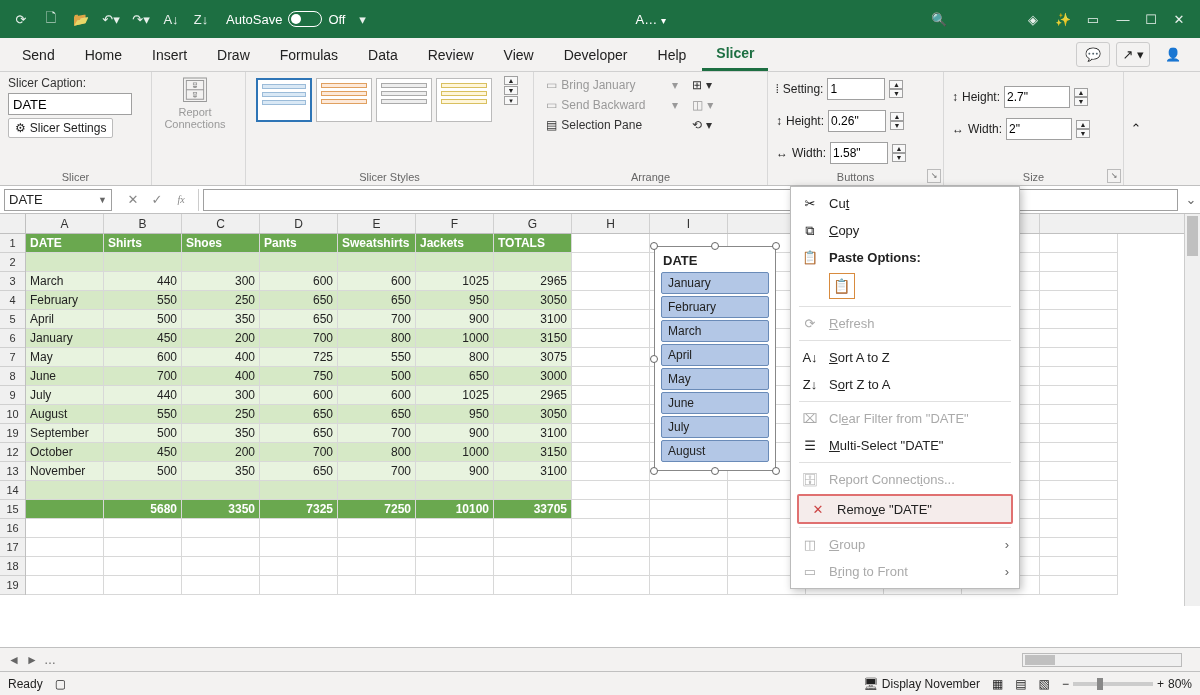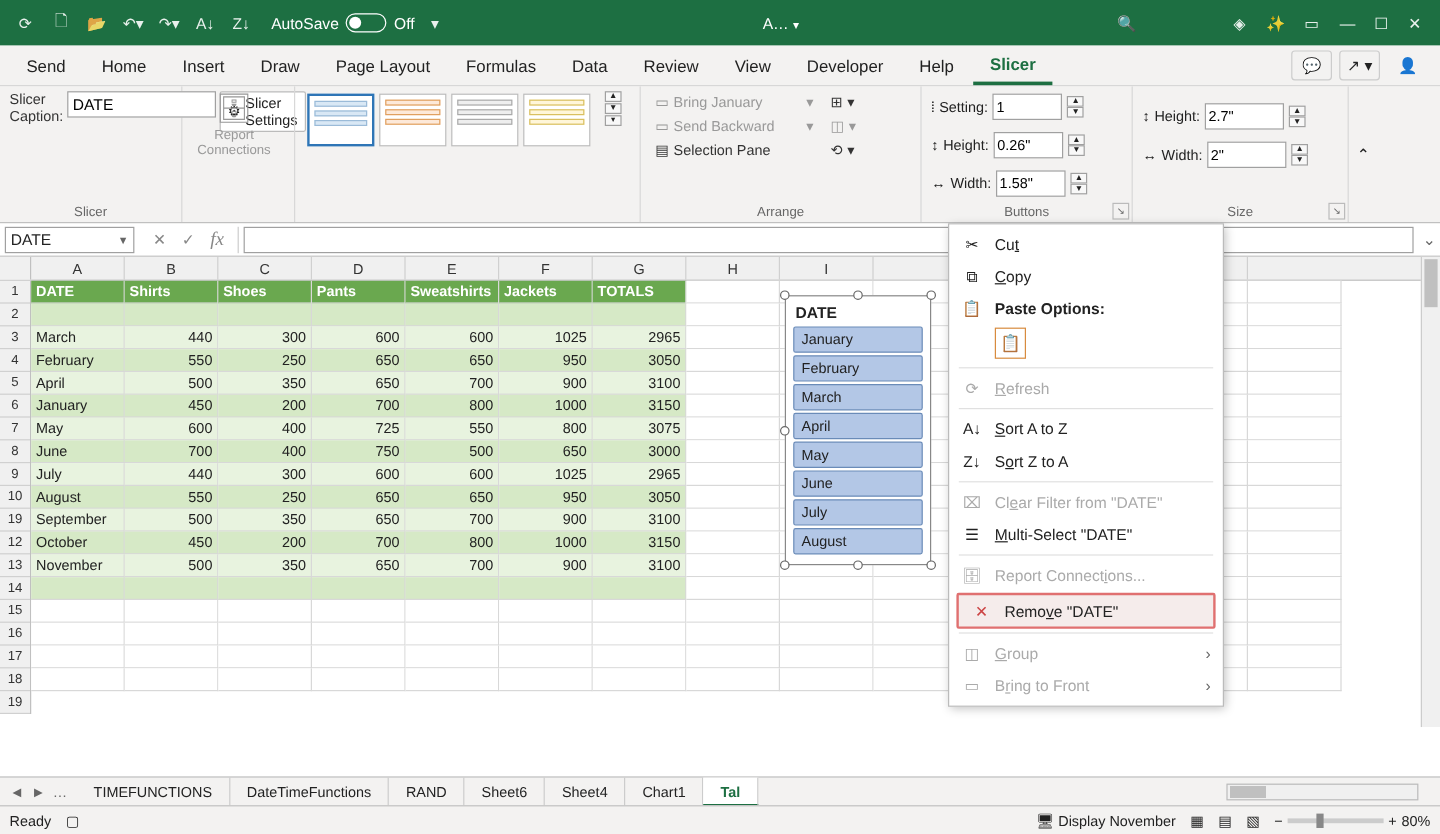--- a/index.html
+++ b/index.html
@@ -41,21 +41,21 @@
 .spin{width:14px; display:flex; flex-direction:column;}
 .spin div{height:9px; border:1px solid #a0a0a0; font-size:7px; text-align:center; line-height:7px; background:#f8f8f8;}
 .dlaunch{position:absolute; right:2px; bottom:2px; width:14px; height:14px; border:1px solid #bbb; font-size:8px; text-align:center; line-height:12px; color:#666;}
 
 
 .fbar { height: 28px; border-bottom: 1px solid #c0c0c0; display: flex; align-items: center; }
 .namebox { width: 108px; height: 22px; border: 1px solid #a0a0a0; margin: 0 4px; padding: 0 4px; font-size: 13px; display:flex; align-items:center; justify-content:space-between;}
 .namebox .dd{font-size:9px; color:#666;}
 .fbar-btns { display:flex; gap:2px; padding:0 6px; border-right:1px solid #ccc;}
 .fbar-btn{width:22px; height:22px; display:flex; align-items:center; justify-content:center; color:#888;}
-.fx{font-style:italic; font-family:serif; font-size:16px;}
+.fx{font-style:italic; font-family:serif; font-size:10px;}
 .formula{flex:1; height:22px; border:1px solid #a0a0a0; margin:0 4px;}
 
 
 .grid-area { position: relative; height: 392px; overflow:hidden; }
 .colheads { display:flex; height:20px; background:#f0f0f0; border-bottom:1px solid #c0c0c0;}
 .rowhead-corner{width:26px; border-right:1px solid #c0c0c0; background:#f0f0f0;}
 .colhead{width:78px; text-align:center; font-size:12px; color:#333; border-right:1px solid #d0d0d0; line-height:20px;}
 .rows{display:flex;}
 .rowheads{width:26px; background:#f0f0f0; border-right:1px solid #c0c0c0;}
 .rowhead{height:19px; text-align:center; font-size:11px; color:#333; border-bottom:1px solid #d0d0d0; line-height:19px;}
@@ -136,37 +136,36 @@
     <div class="tb-btn">☐</div>
     <div class="tb-btn">✕</div>
   </div>
 </div>
 
 <div class="ribbon-tabs">
   <div class="rtab">Send</div>
   <div class="rtab">Home</div>
   <div class="rtab">Insert</div>
   <div class="rtab">Draw</div>
-  <div class="rtab">Page Layout</div>
   <div class="rtab">Formulas</div>
   <div class="rtab">Data</div>
   <div class="rtab">Review</div>
   <div class="rtab">View</div>
   <div class="rtab">Developer</div>
   <div class="rtab">Help</div>
   <div class="rtab active">Slicer</div>
   <div class="rtab-spacer"></div>
   <div class="rtab-icon">💬</div>
   <div class="rtab-icon">↗ ▾</div>
   <div class="rtab-icon" style="border:none">👤</div>
 </div>
 
 <div class="ribbon">
   <div class="rgroup" style="width:152px">
-    <div class="rgroup-body" style="flex-direction:row; gap:3px">
+    <div class="rgroup-body" style="flex-direction:column; gap:3px">
       <span class="lbl">Slicer Caption:</span>
       <input class="caption-input" value="DATE" style="">
       <div class="btn-small">
         <span>⚙</span>
         <span>Slicer Settings</span>
       </div>
     </div>
     <div class="rgroup-label">Slicer</div>
   </div>
   <div class="rgroup" style="width:94px">
@@ -204,20 +203,21 @@
             <div>▲</div>
           </div>
         <div class="spin">
             <div>▼</div>
           </div>
         <div class="spin">
             <div>▾</div>
           </div>
       </div>
     </div>
+    <div class="rgroup-label">Slicer Styles</div>
   </div>
   <div class="rgroup" style="width:234px">
     <div class="rgroup-body">
       <div class="arr-col" style="width:140px">
         <div class="arr-item">
             <span>▭</span>
             <span>Bring January</span>
             <span style="margin-left:auto">▾</span>
           </div>
         <div class="arr-item">
@@ -572,20 +572,36 @@
           <div class="cell band1"></div>
           <div class="cell band1" style="background: rgb(255, 255, 255);"></div>
           <div class="cell band1" style="background: rgb(255, 255, 255);"></div>
           <div class="cell band1" style="background: rgb(255, 255, 255);"></div>
           <div class="cell band1" style="background: rgb(255, 255, 255);"></div>
           <div class="cell band1" style="background: rgb(255, 255, 255);"></div>
           <div class="cell band1" style="background: rgb(255, 255, 255);"></div>
           <div class="cell band1" style="background: rgb(255, 255, 255);"></div>
         </div>
         <div class="row">
+          <div class="cell trow"></div>
+          <div class="cell trow r">5680</div>
+          <div class="cell trow r">3350</div>
+          <div class="cell trow r">7325</div>
+          <div class="cell trow r">7250</div>
+          <div class="cell trow r">10100</div>
+          <div class="cell trow r">33705</div>
+          <div class="cell trow" style="background: rgb(255, 255, 255);"></div>
+          <div class="cell trow" style="background: rgb(255, 255, 255);"></div>
+          <div class="cell trow" style="background: rgb(255, 255, 255);"></div>
+          <div class="cell trow" style="background: rgb(255, 255, 255);"></div>
+          <div class="cell trow" style="background: rgb(255, 255, 255);"></div>
+          <div class="cell trow" style="background: rgb(255, 255, 255);"></div>
+          <div class="cell trow" style="background: rgb(255, 255, 255);"></div>
+        </div>
+        <div class="row">
           <div class="cell " style="background: rgb(255, 255, 255);"></div>
           <div class="cell " style="background: rgb(255, 255, 255);"></div>
           <div class="cell " style="background: rgb(255, 255, 255);"></div>
           <div class="cell " style="background: rgb(255, 255, 255);"></div>
           <div class="cell " style="background: rgb(255, 255, 255);"></div>
           <div class="cell " style="background: rgb(255, 255, 255);"></div>
           <div class="cell " style="background: rgb(255, 255, 255);"></div>
           <div class="cell " style="background: rgb(255, 255, 255);"></div>
           <div class="cell " style="background: rgb(255, 255, 255);"></div>
           <div class="cell " style="background: rgb(255, 255, 255);"></div>
@@ -730,29 +746,20 @@
       <span class="ci-arrow">›</span>
     </div>
 </div>
 
 <div class="sheetbar">
   <div class="sheet-nav">
     <div>◄</div>
     <div>►</div>
     <div>…</div>
   </div>
-  <div id="sheets" style="display:flex">
-      <div class="sheet-tab">TIMEFUNCTIONS</div>
-      <div class="sheet-tab">DateTimeFunctions</div>
-      <div class="sheet-tab">RAND</div>
-      <div class="sheet-tab">Sheet6</div>
-      <div class="sheet-tab">Sheet4</div>
-      <div class="sheet-tab">Chart1</div>
-      <div class="sheet-tab active">Tal</div>
-    </div>
   <div class="hscroll">
       <div class="thumb"></div>
     </div>
 </div>
 
 <div class="statusbar">
   <span>Ready</span>
   <span>▢</span>
   <div class="sp"></div>
   <span>🖥 <span>Display November</span></span>

